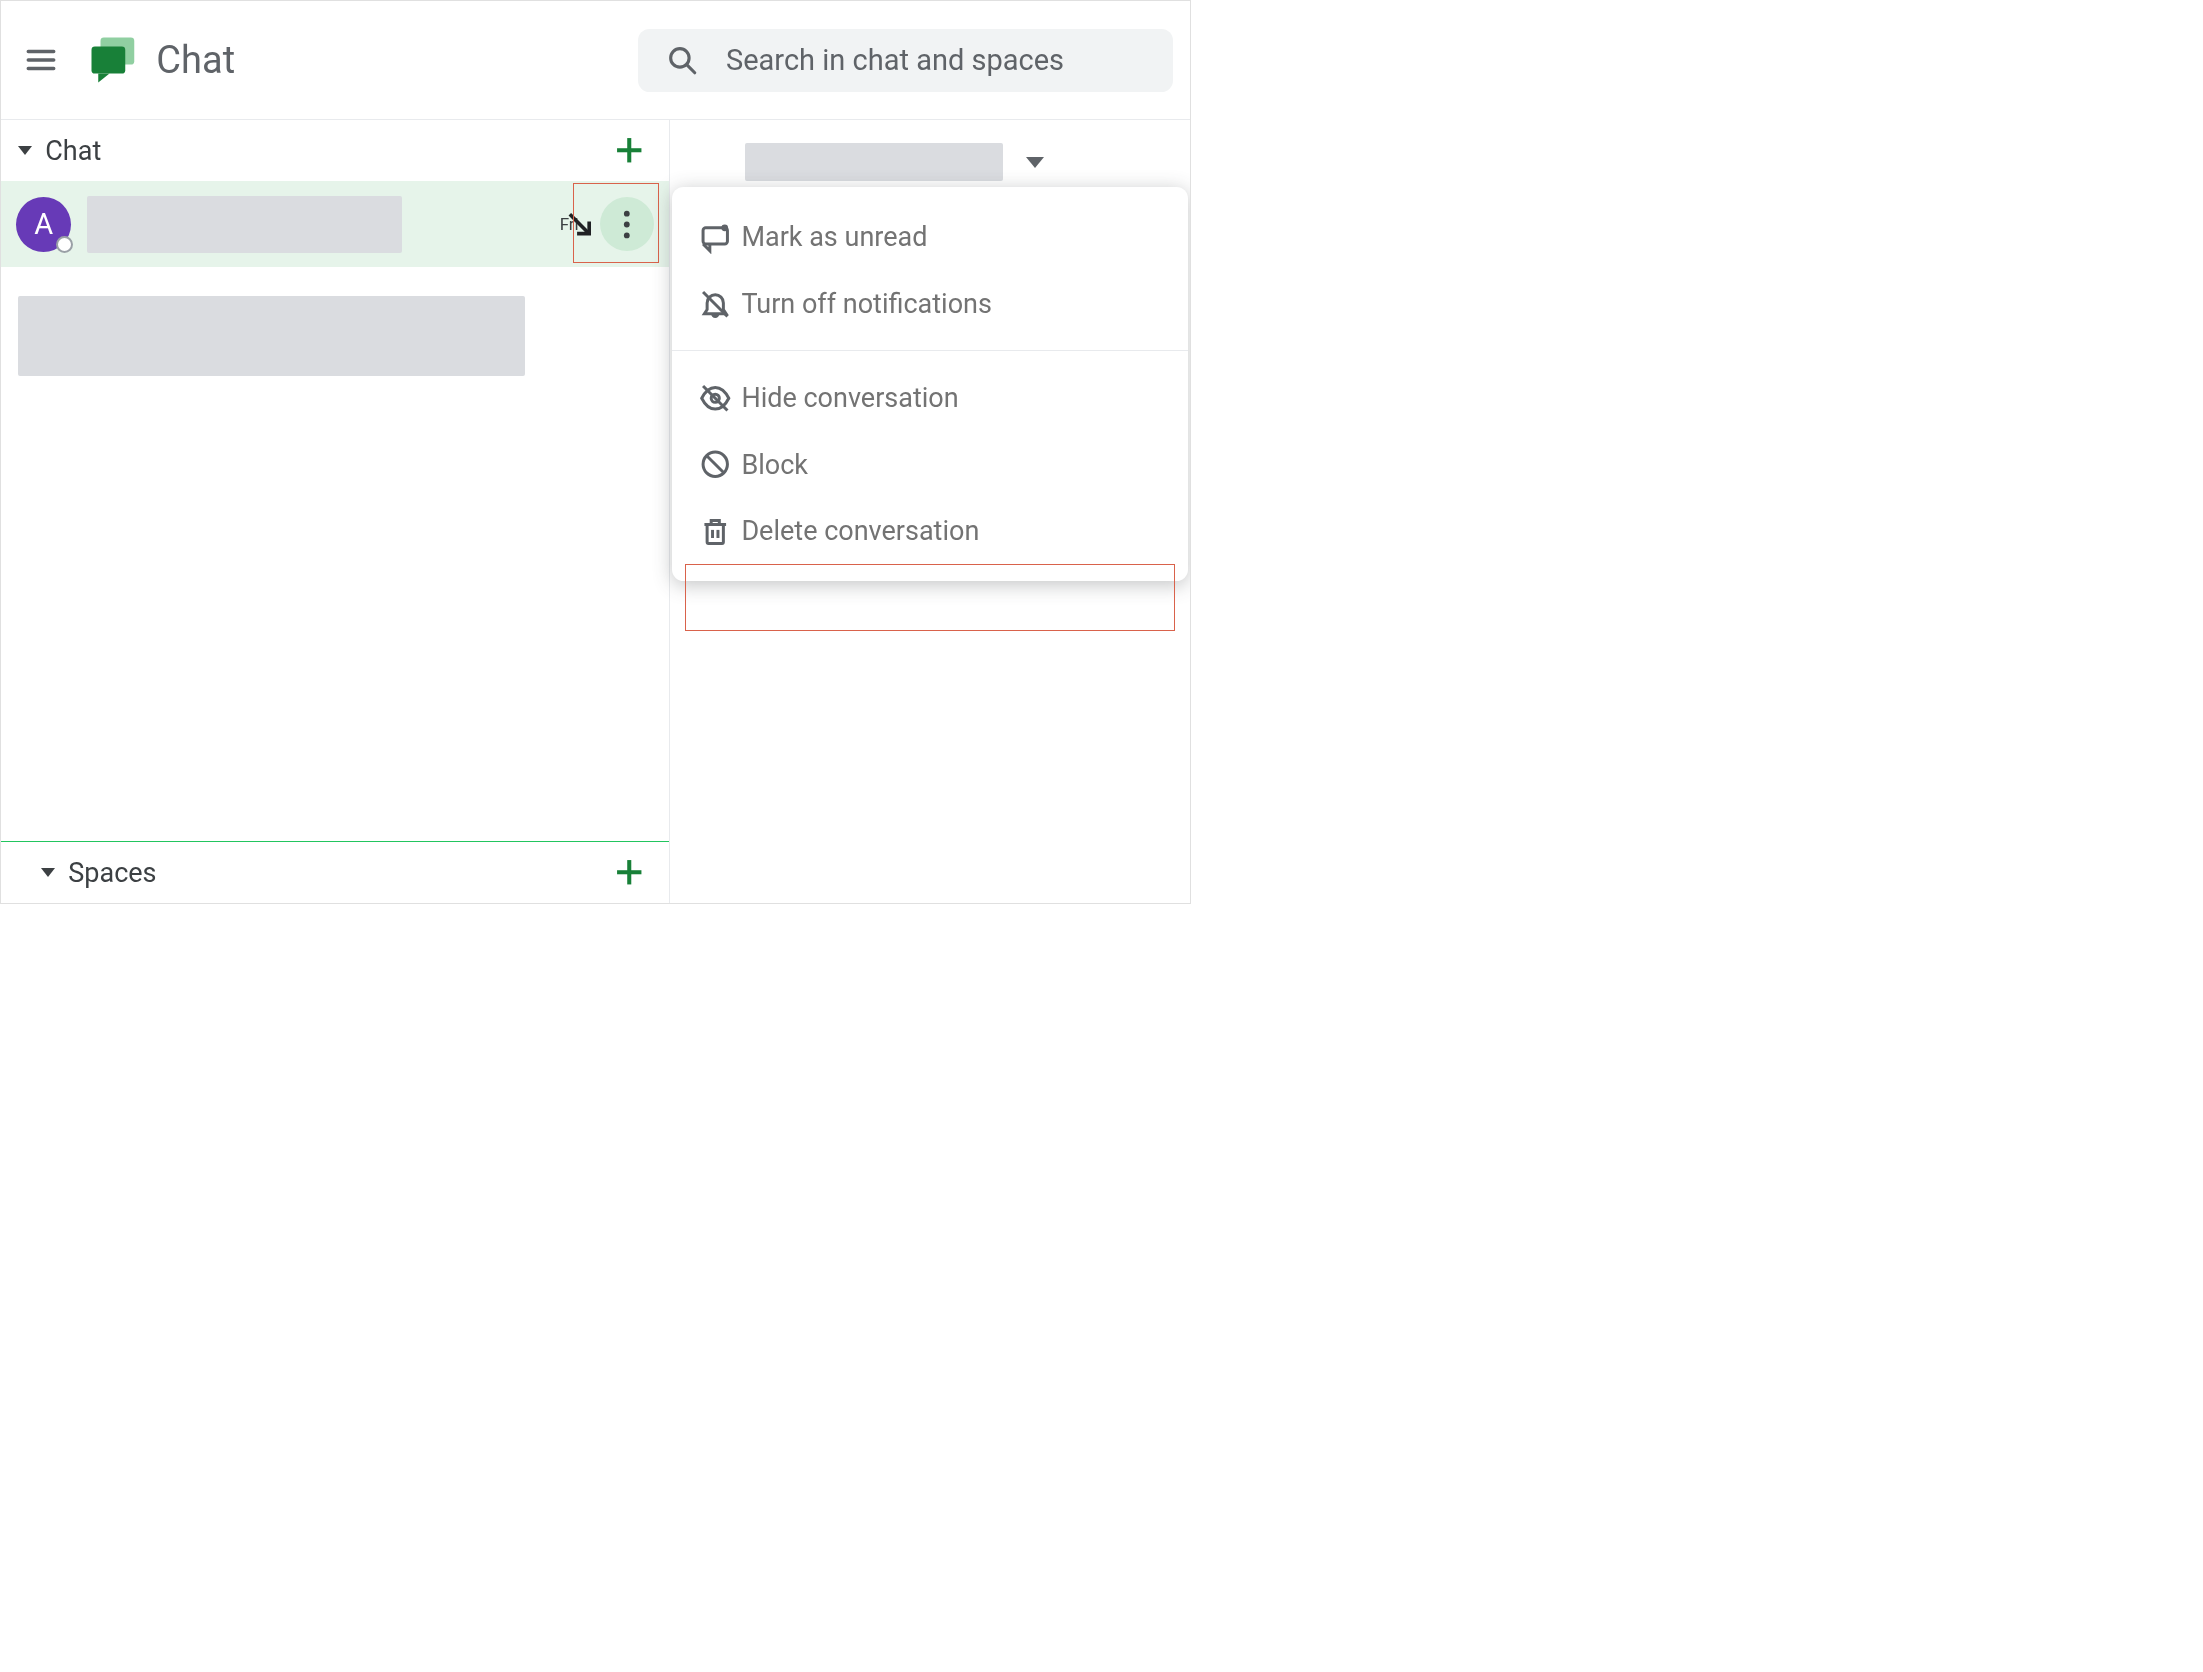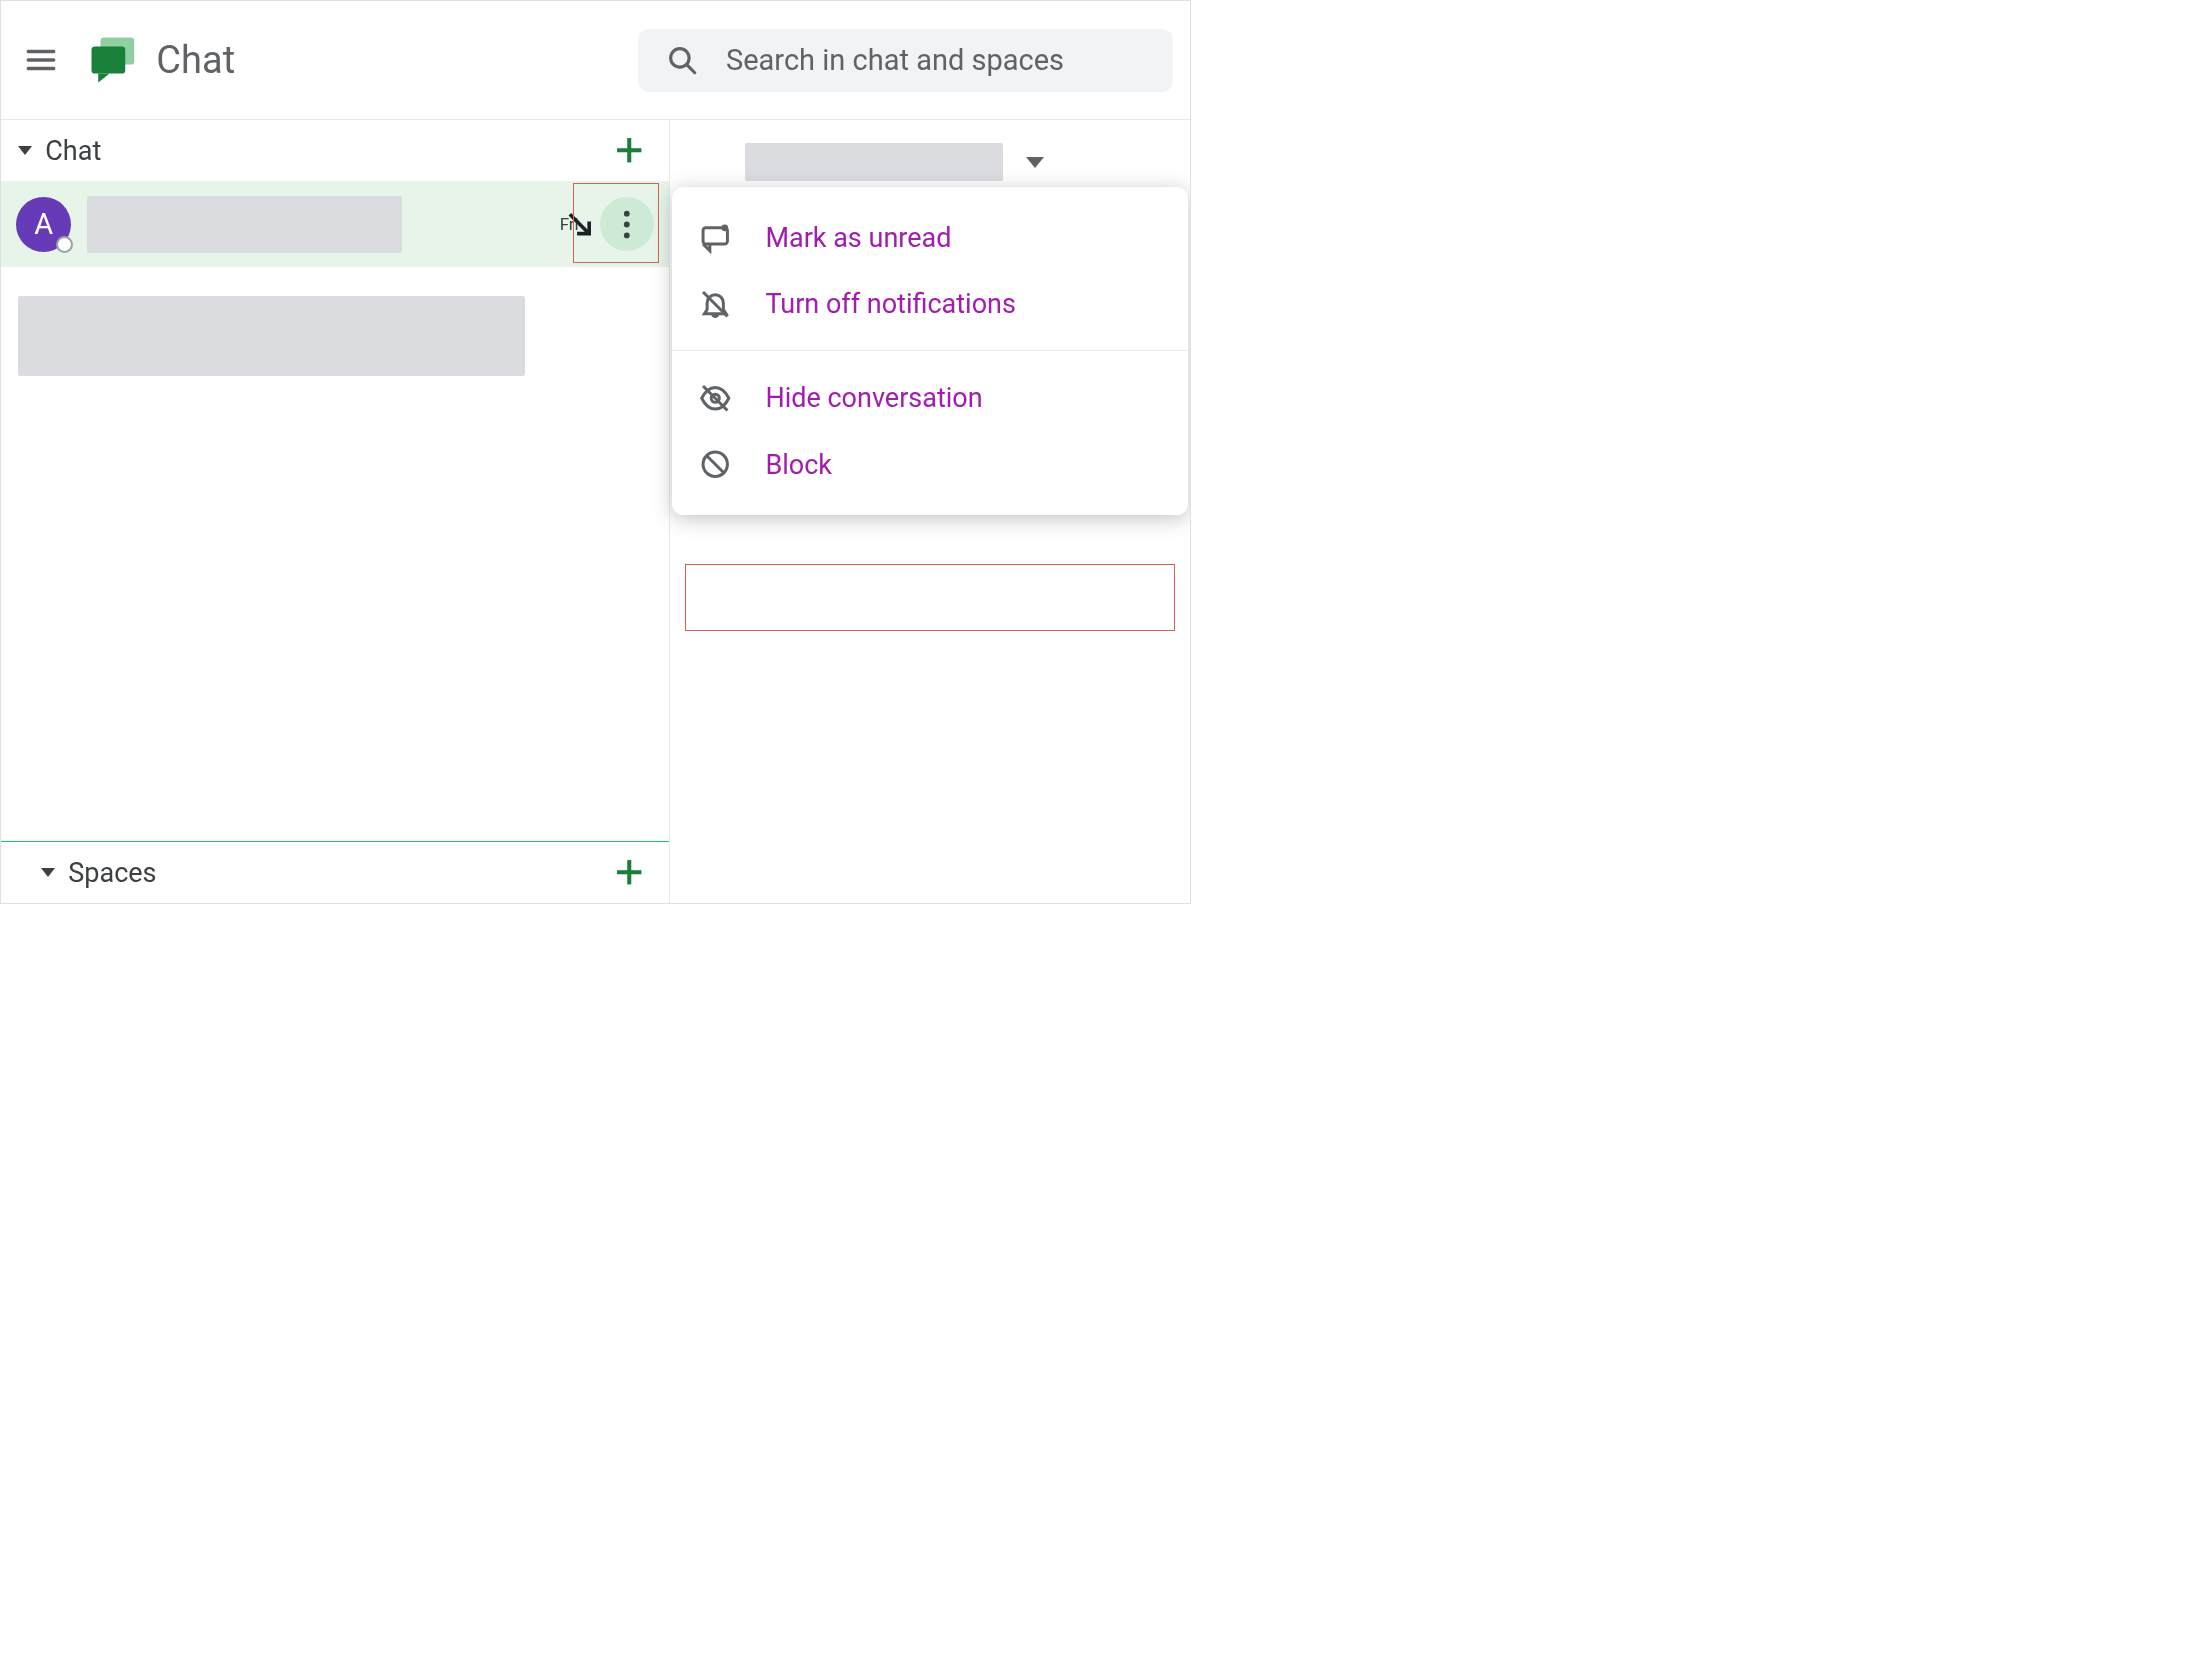--- a/index.html
+++ b/index.html
@@ -92,21 +92,21 @@
   }
   .status-line { margin-left: 48px; margin-top: 11.5px; display:flex; align-items:center; gap:9.6px; color:#5f6368; font-size:25px;}
   .status-ring { width: 17px; height:17px; border-radius:50%; border: 2.9px solid #5f6368; }
   .context-menu {
     position:absolute; top: 67px; left: 1.9px;
     width: 516px; background:#fff; border-radius: 11.5px;
     box-shadow: 0 3.8px 19px rgba(60,64,67,0.3);
     padding: 17px 0;
   }
   .menu-item {
-    display:flex; align-items:flex-end; gap: 34px; padding: 17px 27px; cursor:pointer; font-size: 27px; color:#a21caf;
+    display:flex; align-items:center; gap: 10px; padding: 17px 27px; cursor:pointer; font-size: 27px; color:#737373;
   }
   .menu-item svg { width: 32.5px; height: 32.5px; fill:none; stroke:#5f6368; stroke-width:2.2; flex-shrink:0; }
   .menu-divider { height:1px; background:#e8eaed; margin: 13.4px 0; }
   .hide-highlight {
     position:absolute;
     border: 1.9px solid #d9624b;
     left: 13.4px; right: 13.4px;
     top: 377px;
     height: 67px;
     pointer-events:none;
@@ -228,18 +228,28 @@
           </svg>
         <span>Hide conversation</span>
       </div>
       <div class="menu-item">
         <svg viewBox="0 0 24 24">
             <circle cx="12" cy="12" r="9"></circle>
             <line x1="5.5" y1="5.5" x2="18.5" y2="18.5"></line>
           </svg>
         <span>Block</span>
       </div>
+      <div class="menu-item">
+        <svg viewBox="0 0 24 24">
+            <rect x="6" y="7" width="12" height="14" rx="1"></rect>
+            <line x1="4" y1="7" x2="20" y2="7"></line>
+            <line x1="10" y1="11" x2="10" y2="17"></line>
+            <line x1="14" y1="11" x2="14" y2="17"></line>
+            <path d="M9 7 V4 H15 V7"></path>
+          </svg>
+        <span>Delete conversation</span>
+      </div>
 
       <div class="hide-highlight"></div>
     </div>
   </div>
 </div>
 
 
 </body></html>

